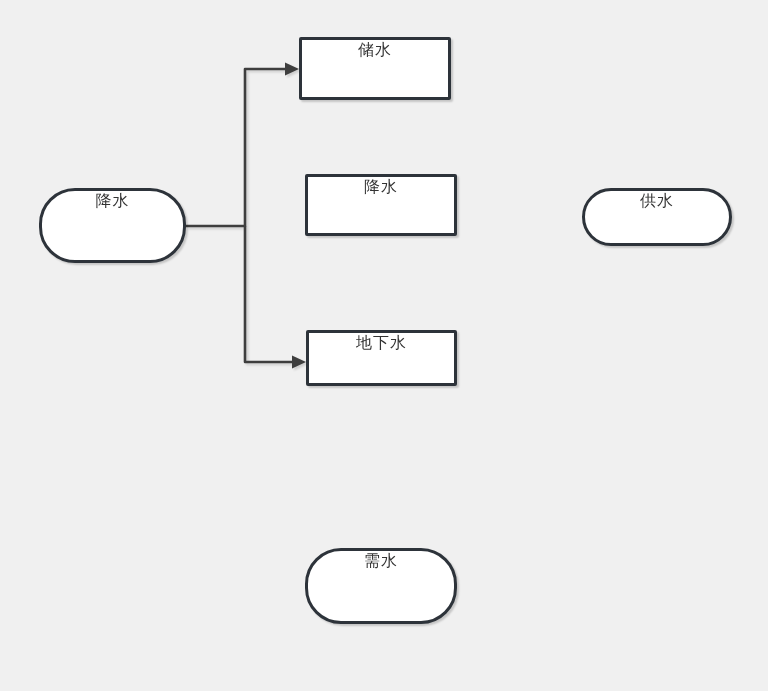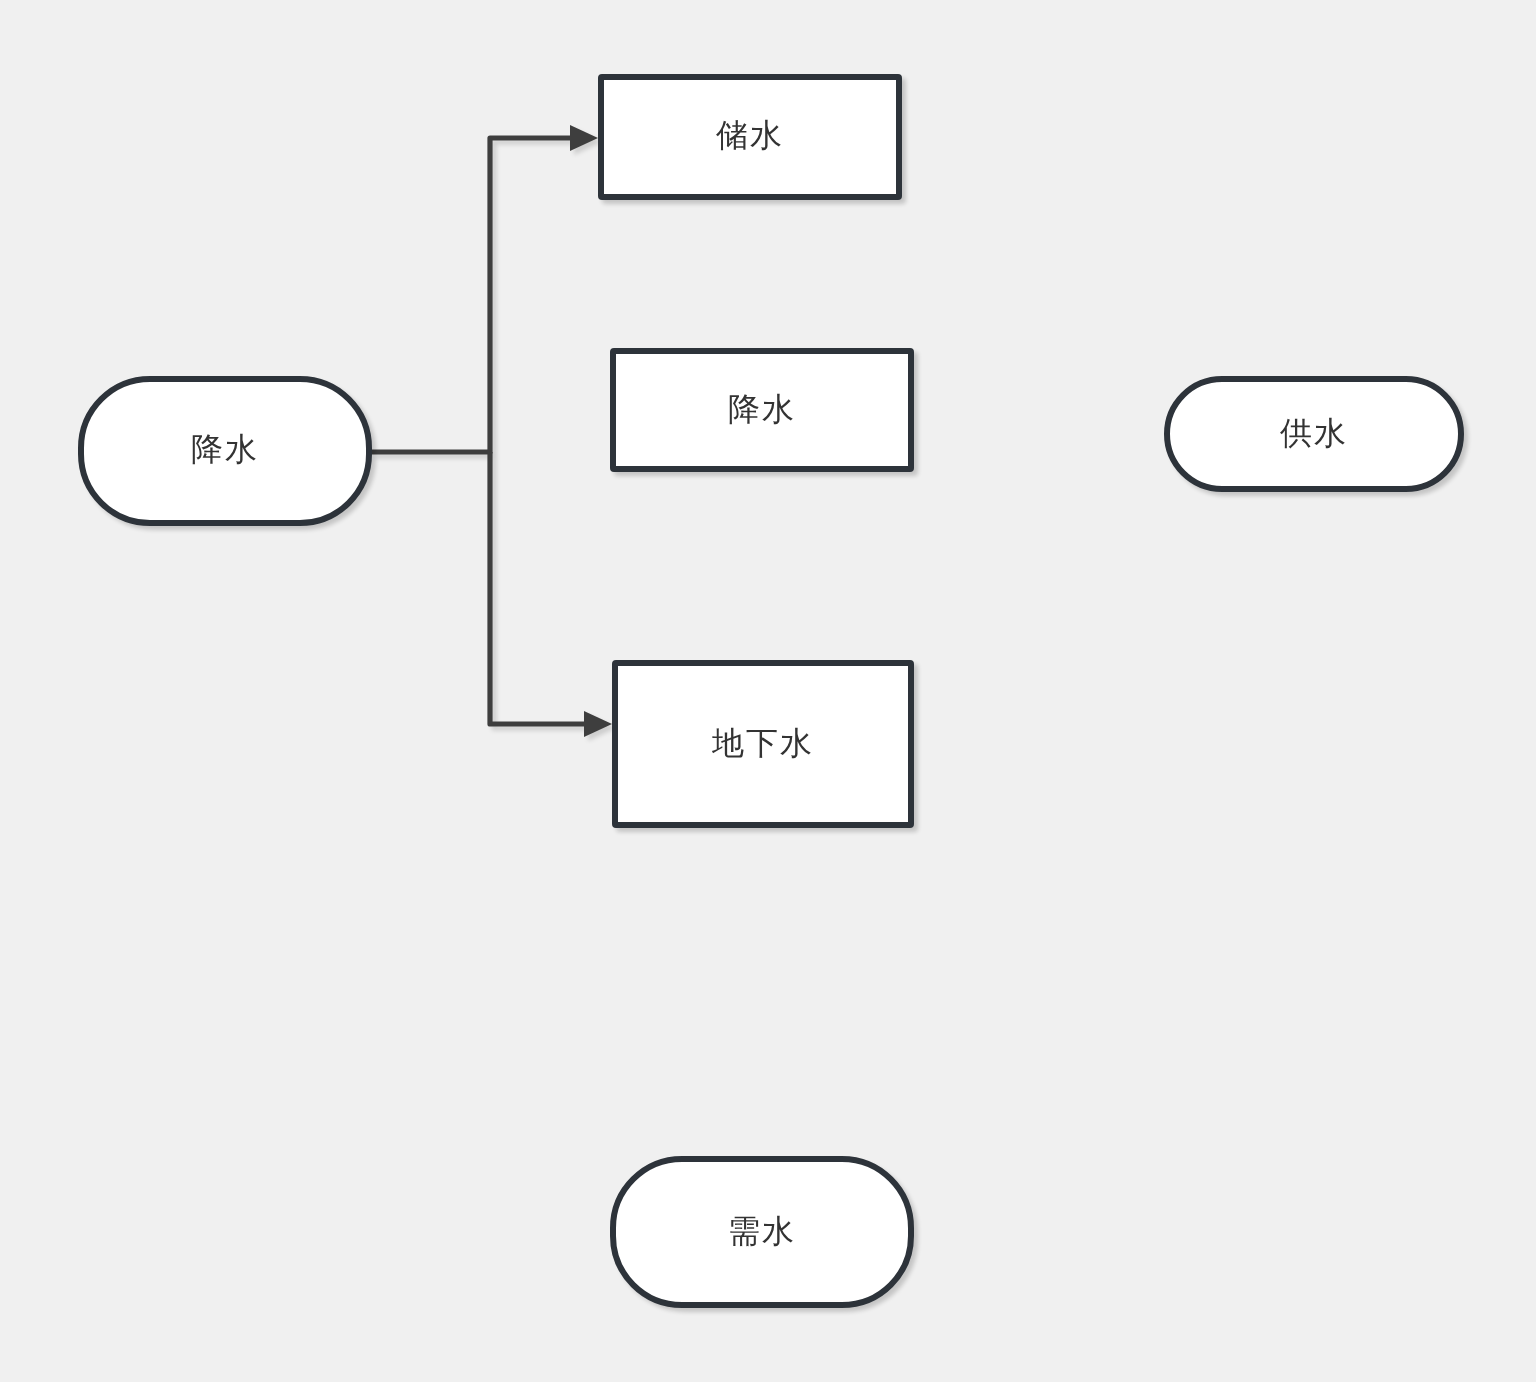--- a/index.html
+++ b/index.html
@@ -22,21 +22,20 @@
     width: 768px;
     height: 691px;
     filter: drop-shadow(2px 2px 1px rgba(0,0,0,0.14));
   }
   .node {
     position: absolute;
     box-sizing: border-box;
     background: #ffffff;
     border: 3px solid #2d333a;
     display: flex;
-    align-items: center;
     justify-content: center;
     box-shadow: 2px 2px 2px rgba(0,0,0,0.18);
   }
   .node.rectangle {
     border-radius: 2px;
   }
   .node.stadium {
     border-radius: 36px;
   }
   .node .label {
@@ -68,25 +67,25 @@
   </div>
 
   <div class="node rectangle" style="left:299px; top:37px; width:152px; height:63px;">
     <span class="label">储水</span>
   </div>
 
   <div class="node rectangle" style="left:305px; top:174px; width:152px; height:62px;">
     <span class="label">降水</span>
   </div>
 
-  <div class="node rectangle" style="left:306px; top:330px; width:151px; height:84px;">
+  <div class="node rectangle" style="left:306px; top:330px; width:151px; height:56px;">
     <span class="label">地下水</span>
   </div>
 
   <div class="node stadium" style="left:582px; top:188px; width:150px; height:58px;">
     <span class="label">供水</span>
   </div>
 
-  <div class="node stadium" style="left:305px; top:578px; width:152px; height:76px;">
+  <div class="node stadium" style="left:305px; top:548px; width:152px; height:76px;">
     <span class="label">需水</span>
   </div>
 
 </div>
 
 </body></html>

